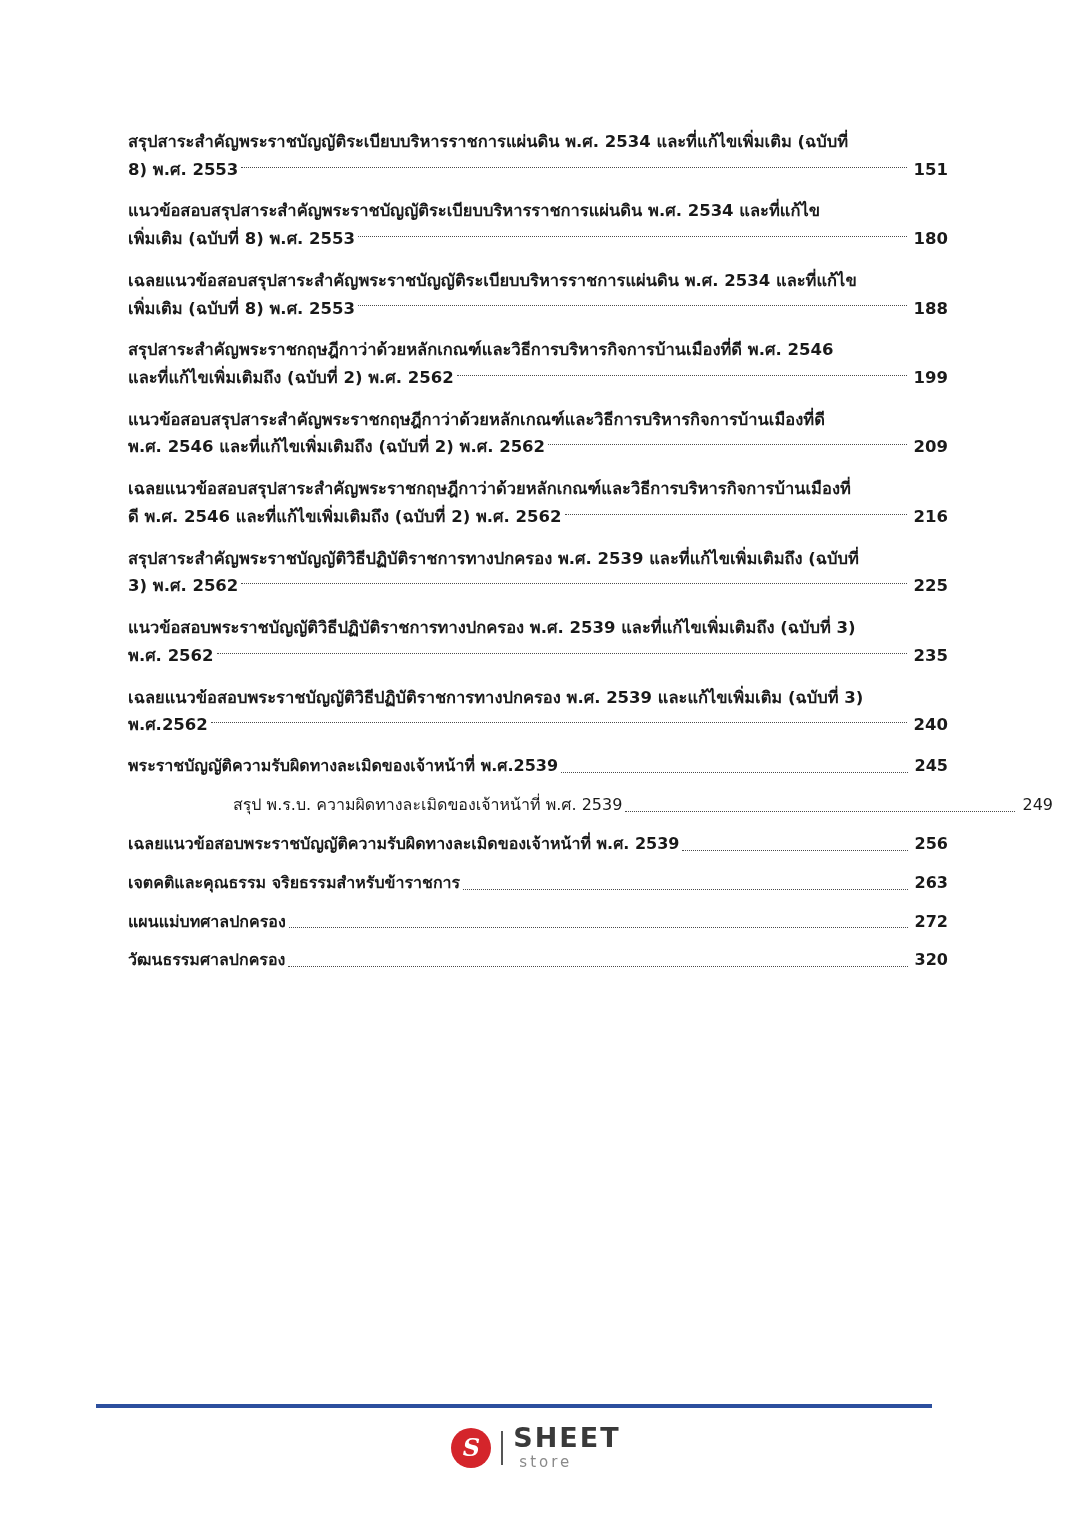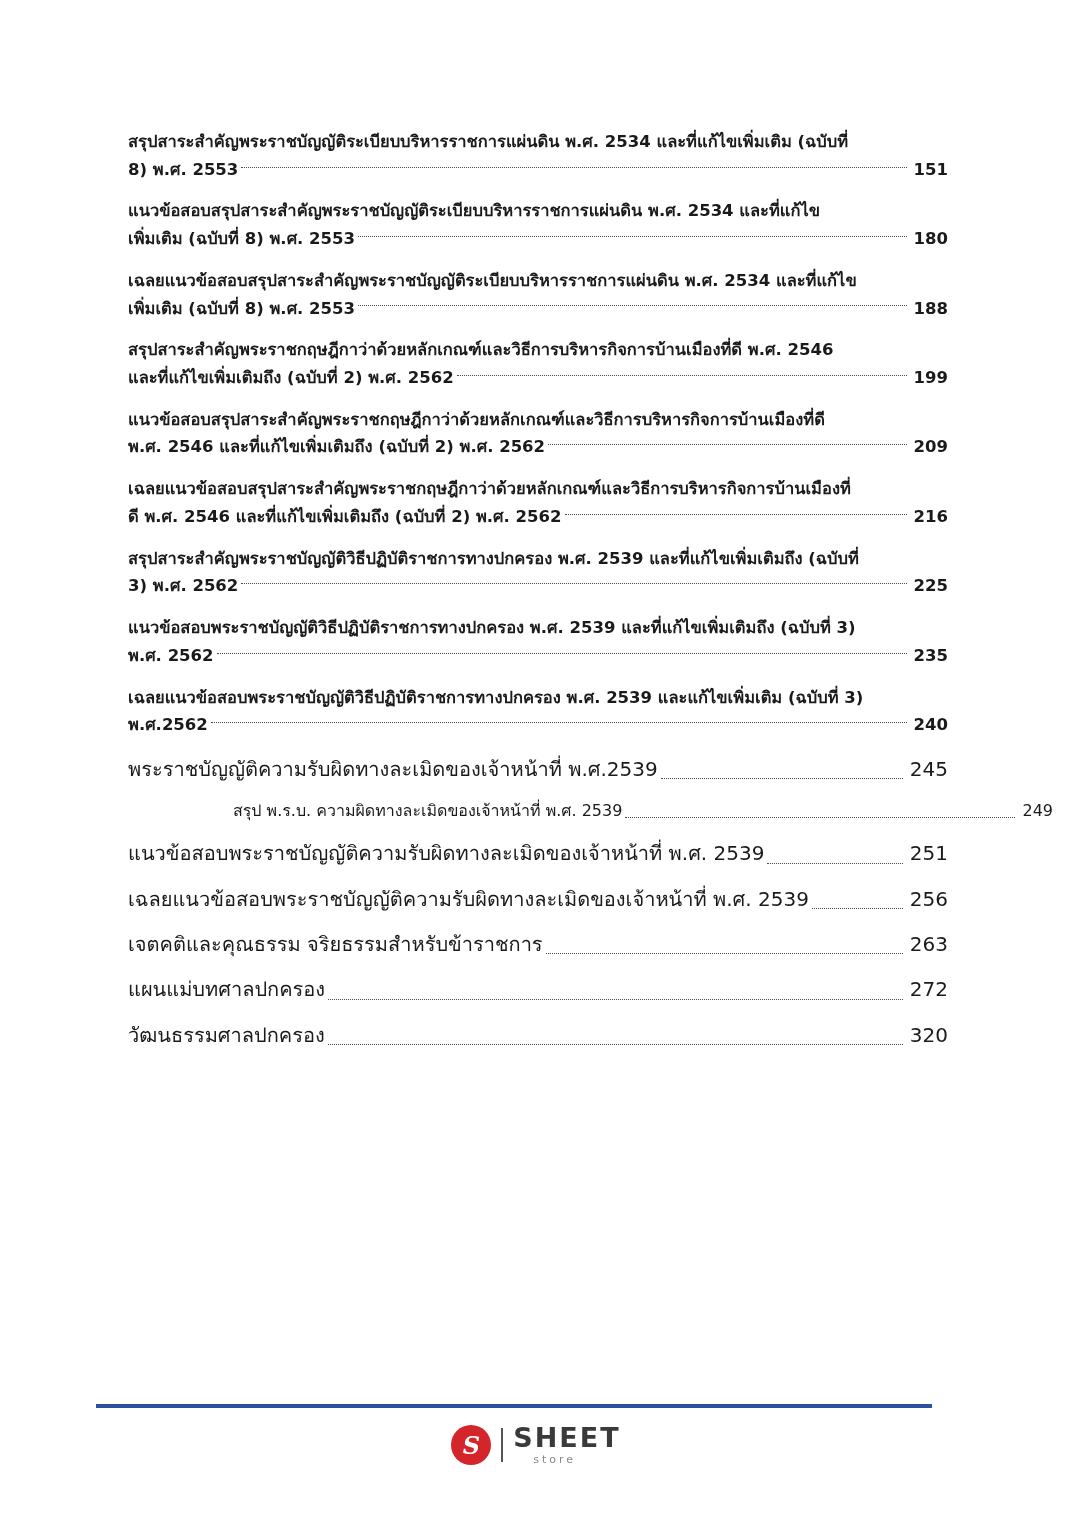--- a/index.html
+++ b/index.html
@@ -20,22 +20,22 @@
   }
   .toc {
     position: absolute;
     left: 128px;
     top: 128px;
     width: 820px;
   }
   .toc-entry {
     display: flex;
     align-items: flex-end;
-    font-size: 20px;
-    font-weight: normal;
+    font-size: 16px;
+    font-weight: bold;
     color: #1a1a1a;
     line-height: 1.62;
     margin-bottom: 13px;
     width: 100%;
   }
   .toc-entry.indented {
     padding-left: 105px;
     font-weight: normal;
     font-size: 16px;
     margin-bottom: 13px;
@@ -118,25 +118,25 @@
     flex-direction: column;
   }
   .logo-main {
     font-size: 27px;
     font-weight: bold;
     letter-spacing: 2px;
     color: #3a3a3a;
     line-height: 1;
   }
   .logo-sub {
-    font-size: 11px;
+    font-size: 15px;
     letter-spacing: 3px;
     color: #8a8a8a;
     margin-top: 2px;
-    margin-left: 20px;
+    margin-left: 6px;
   }
 </style>
 </head>
 <body>
 
 <div class="page">
 
   <div class="toc" id="toc-root">
       <div class="entry-wrap">
         <span class="line1">สรุปสาระสำคัญพระราชบัญญัติระเบียบบริหารราชการแผ่นดิน พ.ศ. 2534 และที่แก้ไขเพิ่มเติม (ฉบับที่</span>
@@ -212,25 +212,20 @@
       </div>
       <div class="toc-entry">
         <span class="toc-title">พระราชบัญญัติความรับผิดทางละเมิดของเจ้าหน้าที่ พ.ศ.2539</span>
         <span class="toc-dots"></span>
         <span class="toc-page">245</span>
       </div>
       <div class="toc-entry indented">
         <span class="toc-title">สรุป พ.ร.บ. ความผิดทางละเมิดของเจ้าหน้าที่ พ.ศ.  2539</span>
         <span class="toc-dots"></span>
         <span class="toc-page">249</span>
-      </div>
-      <div class="toc-entry">
-        <span class="toc-title">แนวข้อสอบพระราชบัญญัติความรับผิดทางละเมิดของเจ้าหน้าที่ พ.ศ. 2539</span>
-        <span class="toc-dots"></span>
-        <span class="toc-page">251</span>
       </div>
       <div class="toc-entry">
         <span class="toc-title">เฉลยแนวข้อสอบพระราชบัญญัติความรับผิดทางละเมิดของเจ้าหน้าที่ พ.ศ. 2539</span>
         <span class="toc-dots"></span>
         <span class="toc-page">256</span>
       </div>
       <div class="toc-entry">
         <span class="toc-title">เจตคติและคุณธรรม จริยธรรมสำหรับข้าราชการ</span>
         <span class="toc-dots"></span>
         <span class="toc-page">263</span>

